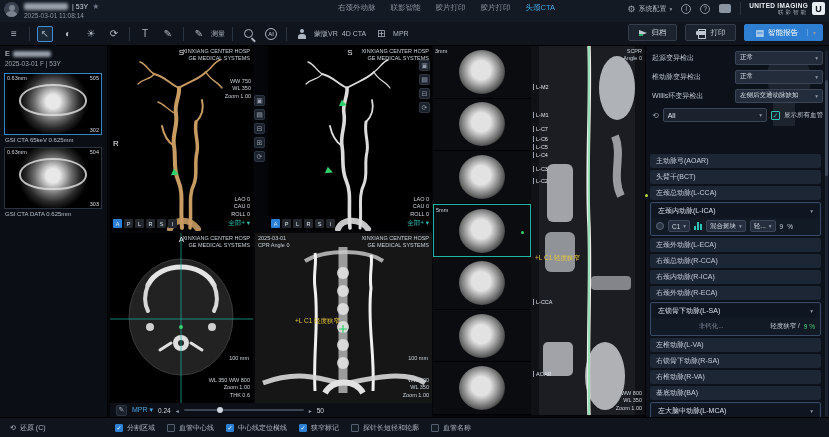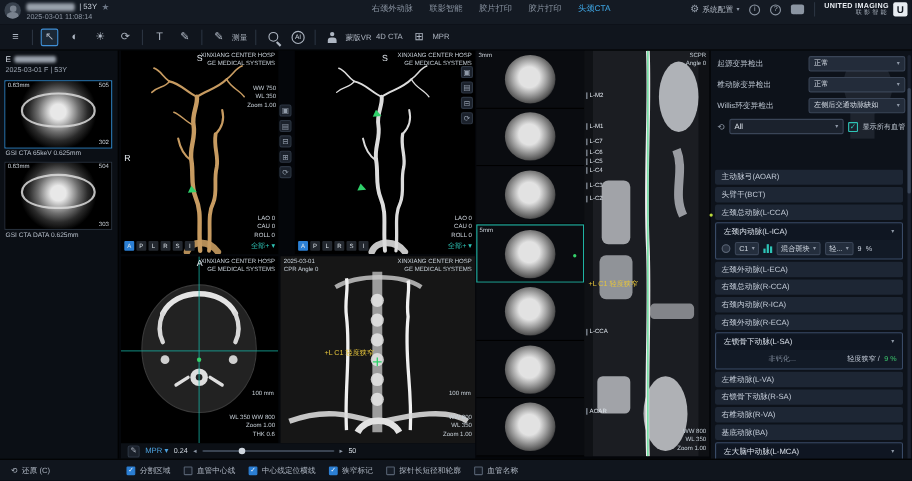--- a/index.html
+++ b/index.html
@@ -223,20 +223,35 @@
         </span>
       <span class="tdiv"></span>
       <span class="tool">
           <span class="person-ic"></span>
         </span>
       <span class="tool-lbl">蒙版VR</span>
       <span class="tool-lbl">4D CTA</span>
       <span class="tool">⊞</span>
       <span class="tool-lbl">MPR</span>
     </div>
+    <div class="actions">
+      <span class="act-btn">
+        <span class="plane"></span>
+        <span>归档</span>
+      </span>
+      <span class="act-btn">
+        <span class="printer"></span>
+        <span>打印</span>
+      </span>
+      <span class="act-btn act-primary">
+        <span class="doc-ic">▤</span>
+        <span>智能报告</span>
+        <span class="caret">▾</span>
+      </span>
+    </div>
   </div>
 
   <div class="sidebar">
     <div class="sb-head">
       <div class="sb-id">
         <span>E</span>
         <span class="redact"></span>
       </div>
       <div class="sb-date">2025-03-01  F | 53Y</div>
     </div>

